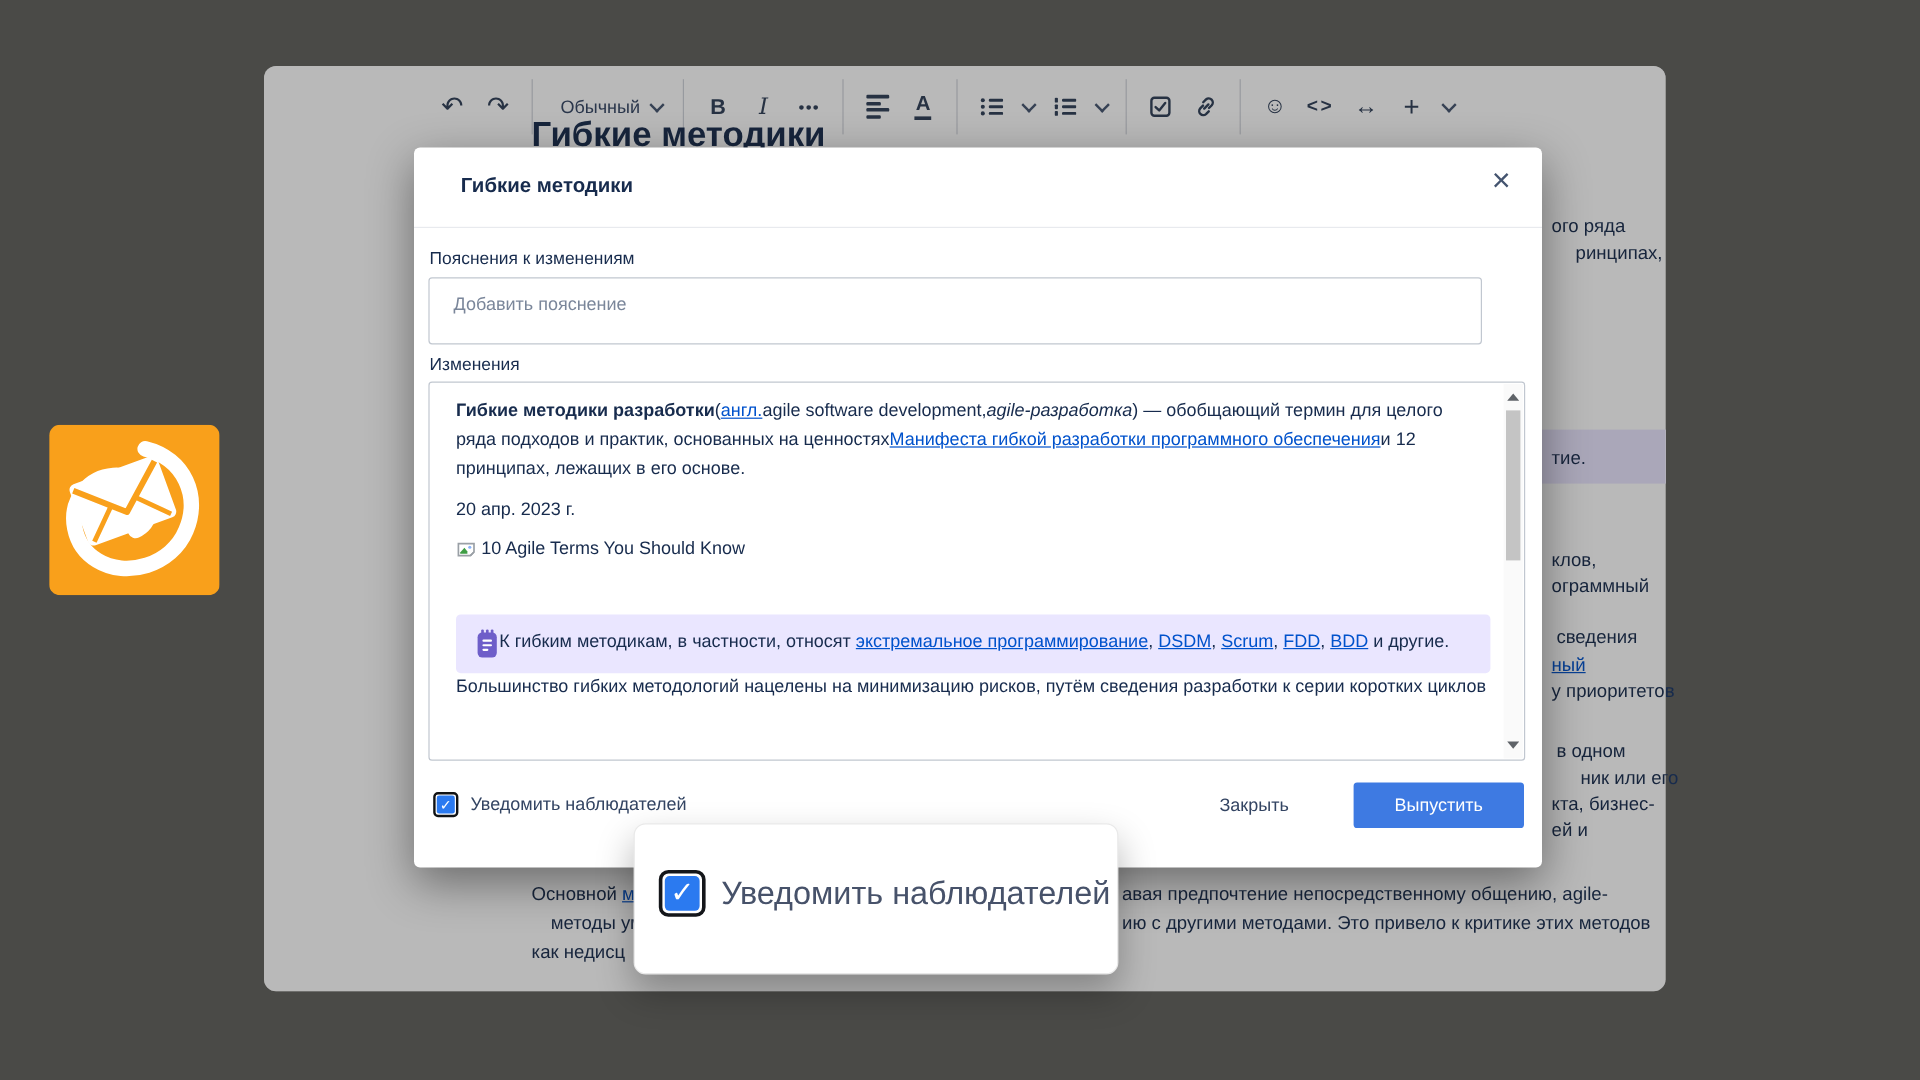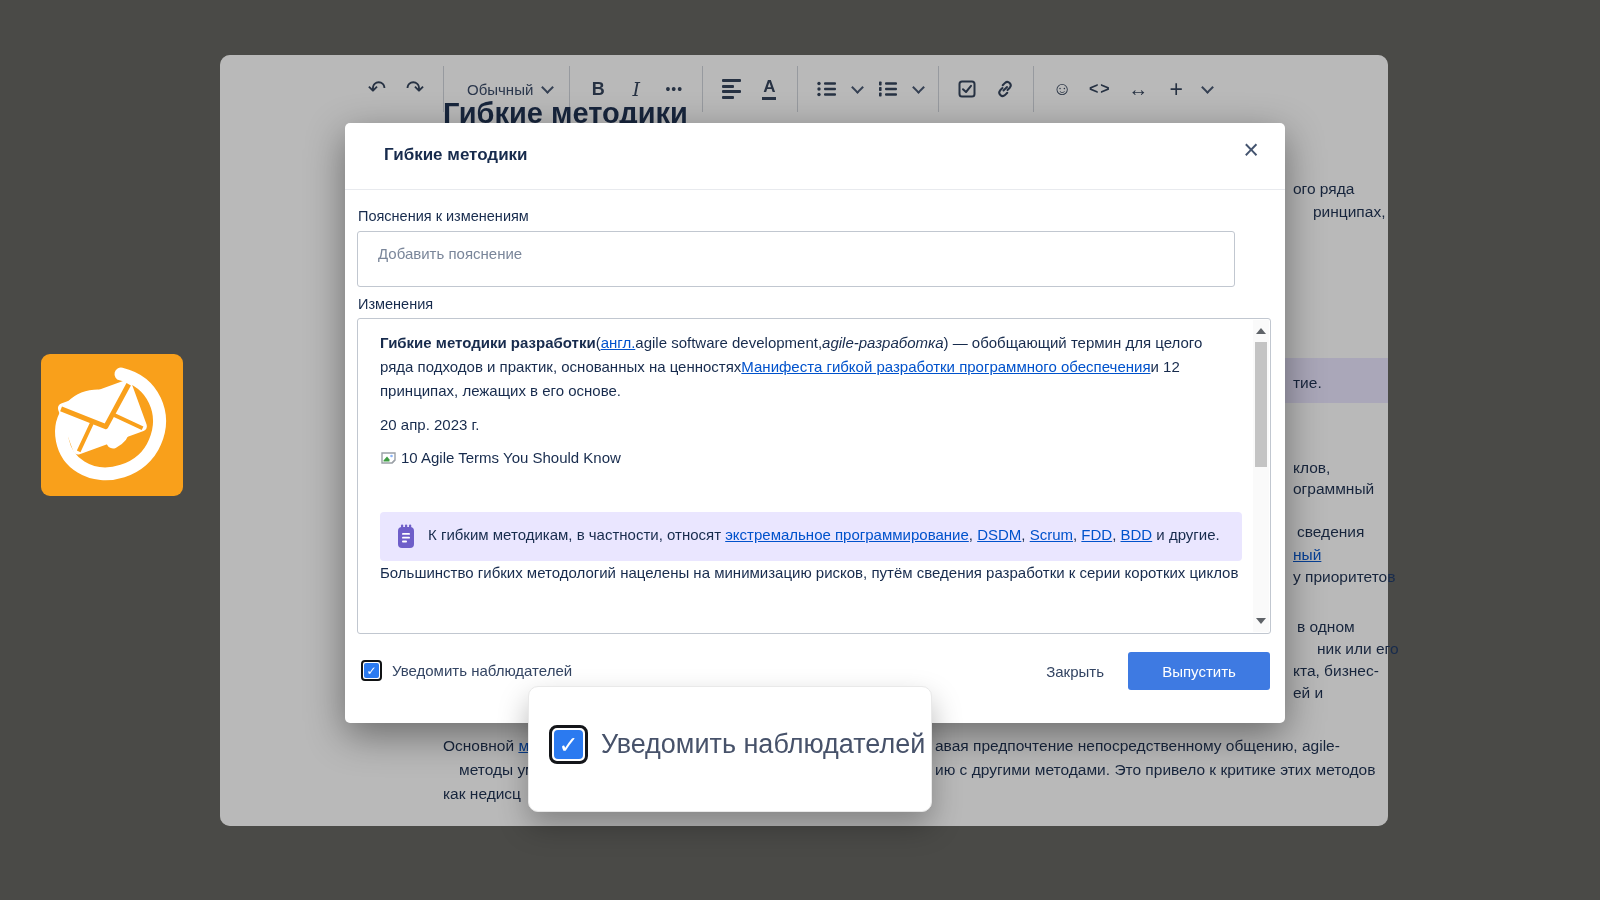--- a/index.html
+++ b/index.html
@@ -55,37 +55,37 @@
 
   .m-changes{position:absolute;left:12px;top:195px;width:914px;height:316px;border:1px solid #c1c7d0;
              border-radius:3px;box-sizing:border-box;overflow:hidden;background:#fff;}
   .m-changes-inner{position:absolute;left:0;top:0;right:17px;bottom:0;overflow:hidden;
                    padding:12px 11px 0 22px;font-size:15px;line-height:24px;color:#172b4d;}
   .doc-p{margin:0 0 10px 0;max-width:852px;}
   .b{font-weight:700;} .i{font-style:italic;}
   .a{color:#0052cc;text-decoration:underline;cursor:pointer;}
   .doc-date{margin:0 0 9px 0;}
   .img-row{display:flex;align-items:center;gap:3px;margin:0 0 42px 0;}
-  .note-panel{display:flex;gap:12px;background:#eae6ff;border-radius:4px;padding:11px 22px 11px 16px;box-sizing:border-box;}
+  .note-panel{display:flex;background:#eae6ff;border-radius:4px;padding:11px 22px 11px 16px;box-sizing:border-box;}
   .note-text{flex:1;}
   .clipped-line{white-space:nowrap;}
 
   .sb{position:absolute;top:1px;right:1px;bottom:1px;width:16px;background:#fafafa;}
   .sb-cap{position:absolute;left:0;width:16px;height:16px;display:flex;align-items:center;justify-content:center;}
   .sb-cap.up{top:3px;} .sb-cap.down{bottom:3px;}
   .tri-up{width:0;height:0;border-left:5px solid transparent;border-right:5px solid transparent;border-bottom:6px solid #5f6368;}
   .tri-down{width:0;height:0;border-left:5px solid transparent;border-right:5px solid transparent;border-top:6px solid #5f6368;}
   .sb-thumb{position:absolute;left:2px;top:22px;width:12px;height:125px;background:#c4c4c4;}
 
   .m-check-row{position:absolute;left:16px;top:537px;display:flex;align-items:center;gap:10px;}
   .cb-ring{border:2px solid #101214;border-radius:4px;padding:1px;background:#fff;line-height:0;}
   .cb{width:15px;height:15px;background:#2b7af0;border-radius:2px;color:#fff;font-size:12px;font-weight:700;
       display:flex;align-items:center;justify-content:center;line-height:1;}
   .m-check-label{font-size:15px;color:#344563;}
-  .m-footer-actions{position:absolute;right:15px;top:529px;height:38px;display:flex;align-items:center;gap:18px;}
+  .m-footer-actions{position:absolute;right:15px;top:529px;height:38px;display:flex;align-items:center;gap:48px;}
   .btn-text{font-size:15px;color:#344563;background:none;border:none;cursor:pointer;font-family:inherit;}
   .btn-primary{height:38px;min-width:142px;background:#3e7ae2;color:#fff;border:none;border-radius:3px;
                font-size:15px;display:flex;align-items:center;justify-content:center;padding:0 26px;cursor:pointer;
                font-family:inherit;}
 
   
   .mag{position:absolute;left:528px;top:686px;width:404px;height:126px;background:#fff;border-radius:10px;z-index:20;
        border:1px solid #e9e9e9;box-sizing:border-box;box-shadow:0 14px 30px rgba(0,0,0,.28);}
   .mag-row{display:flex;align-items:center;gap:13px;padding:38px 0 0 20px;}
   .cb-ring-lg{border:3px solid #14161a;border-radius:8px;padding:2px;background:#fff;line-height:0;}

